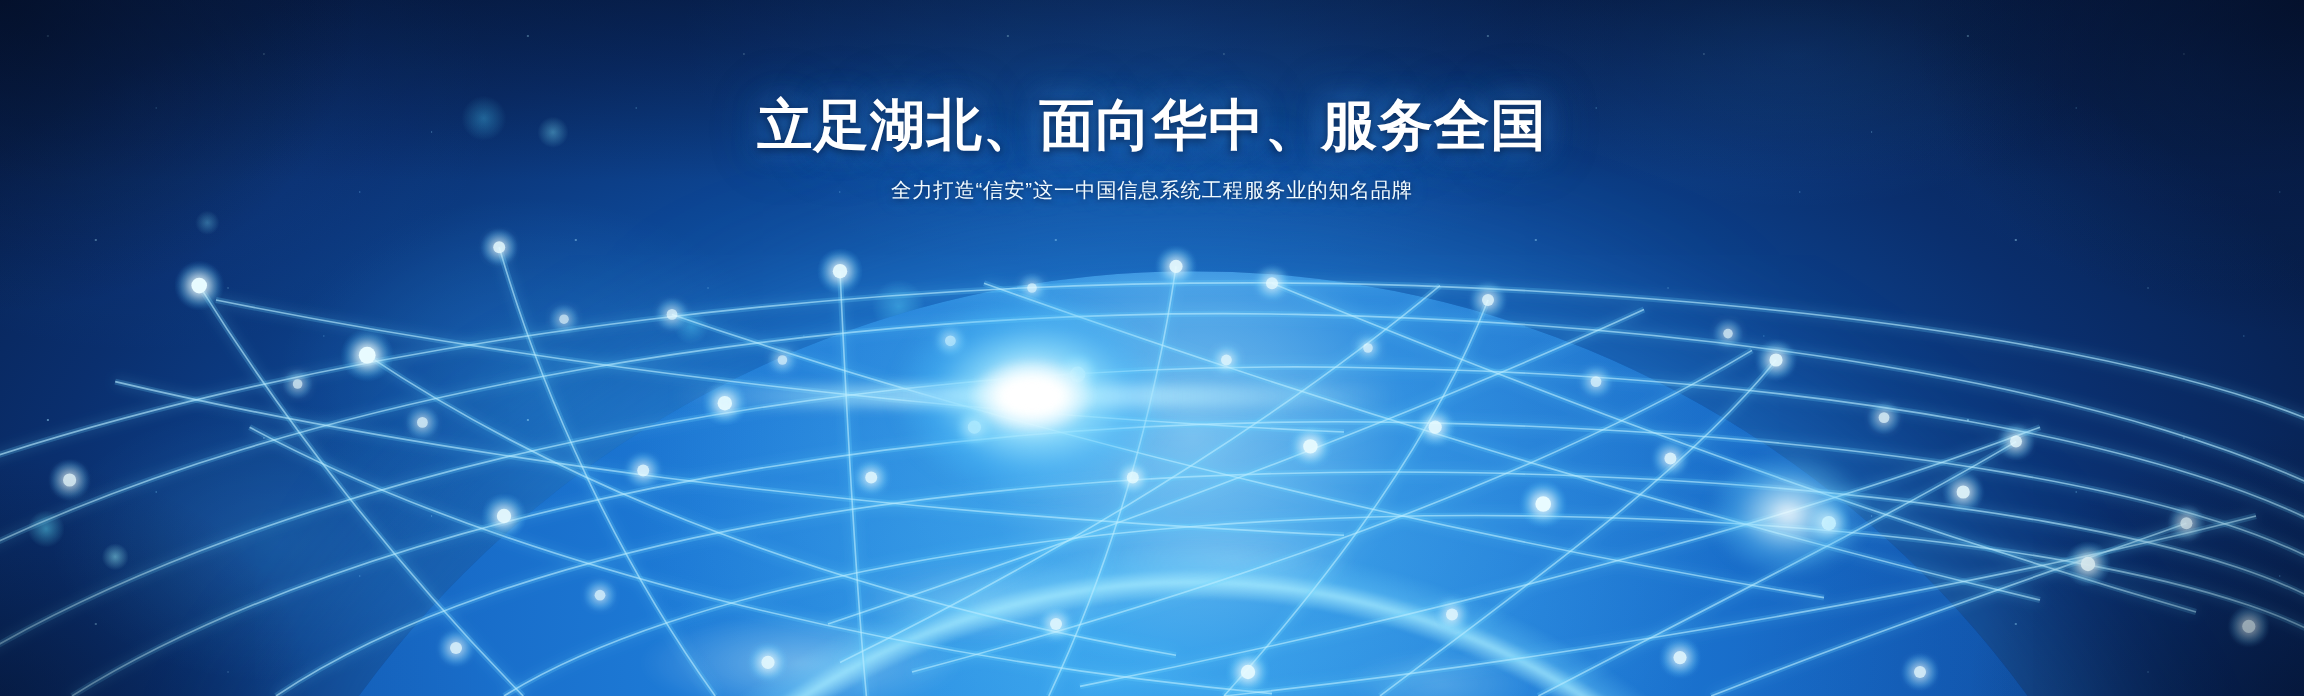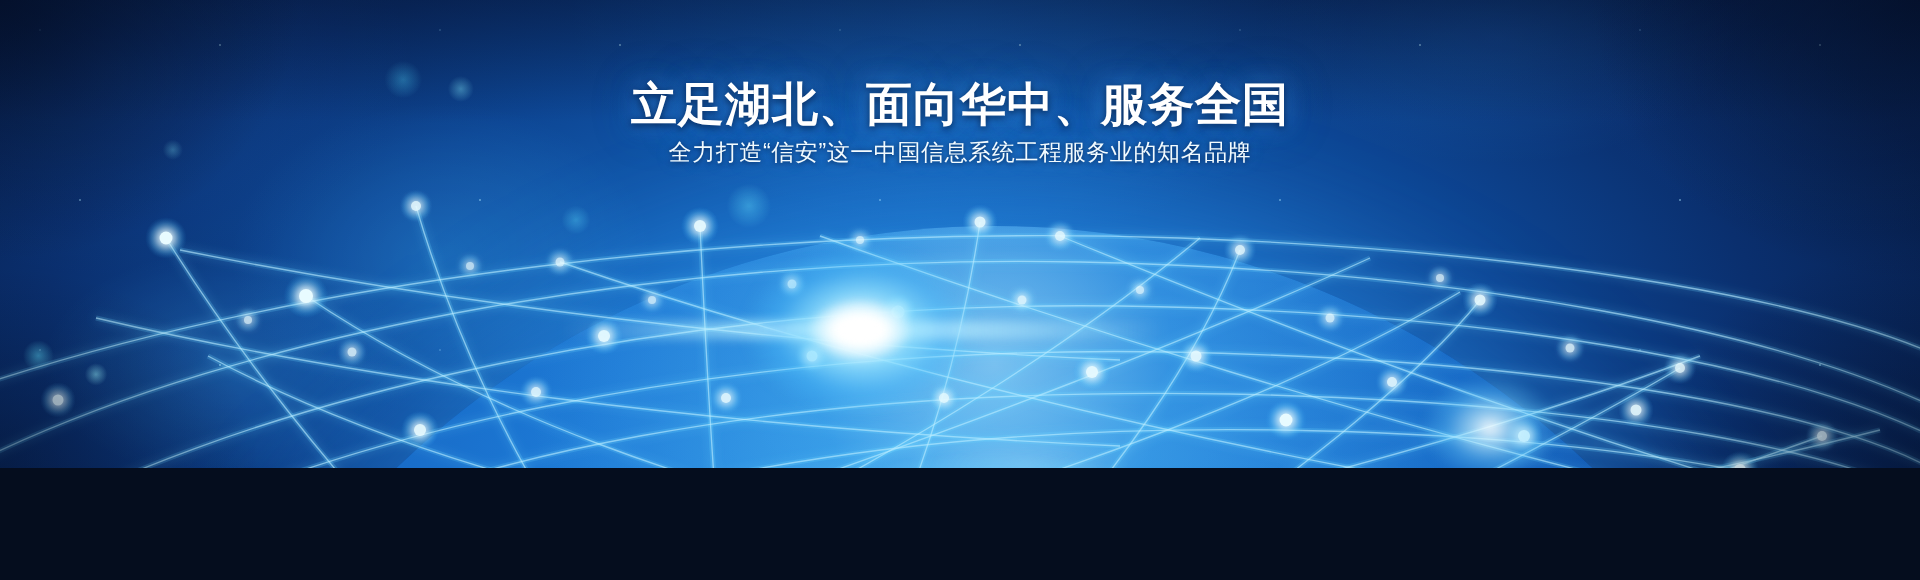--- a/index.html
+++ b/index.html
@@ -2,21 +2,21 @@
 <html><head>
 <meta charset="utf-8">
 <title>Banner</title>
 <style>
   html,body{margin:0;padding:0;background:#050d1e;}
   *{box-sizing:border-box;}
 
   #banner{
     position:relative;
     width:1920px;
-    height:468px;
+    height:580px;
     overflow:hidden;
     font-family:"Liberation Sans","DejaVu Sans",sans-serif;
     background:#ec4899;
   }
 
   
   .layer{position:absolute;inset:0;pointer-events:none;}
 
   #base{
     background:
@@ -179,22 +179,22 @@
     line-height:1.16;
     font-weight:700;
     color:#ffffff;
     letter-spacing:1px;
     text-shadow:
       0 2px 7px rgba(2,22,60,.85),
       0 0 22px rgba(70,170,255,.55),
       0 0 48px rgba(40,140,240,.35);
   }
   #subhead{
-    margin:4px 0 0 0;
-    font-size:23px;
+    margin:15px 0 0 0;
+    font-size:17px;
     line-height:1.5;
     font-weight:400;
     color:#f2fbff;
     letter-spacing:.6px;
     text-shadow:
       0 1px 5px rgba(2,22,60,.85),
       0 0 16px rgba(70,170,255,.45);
   }
 </style>
 </head>

